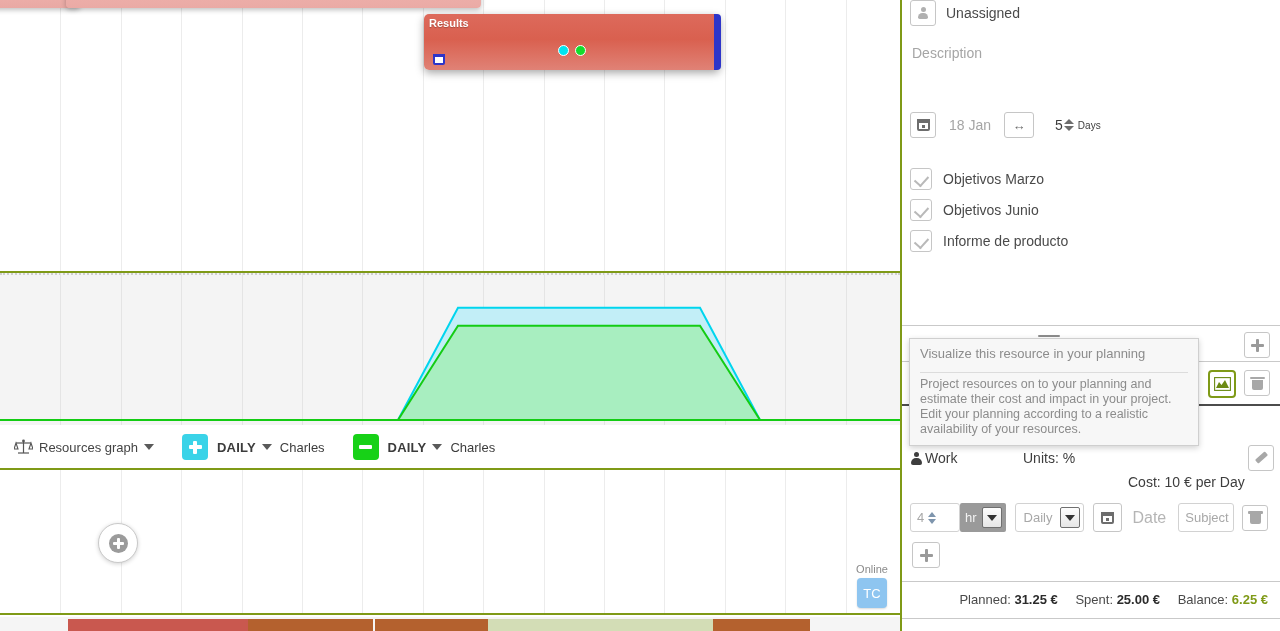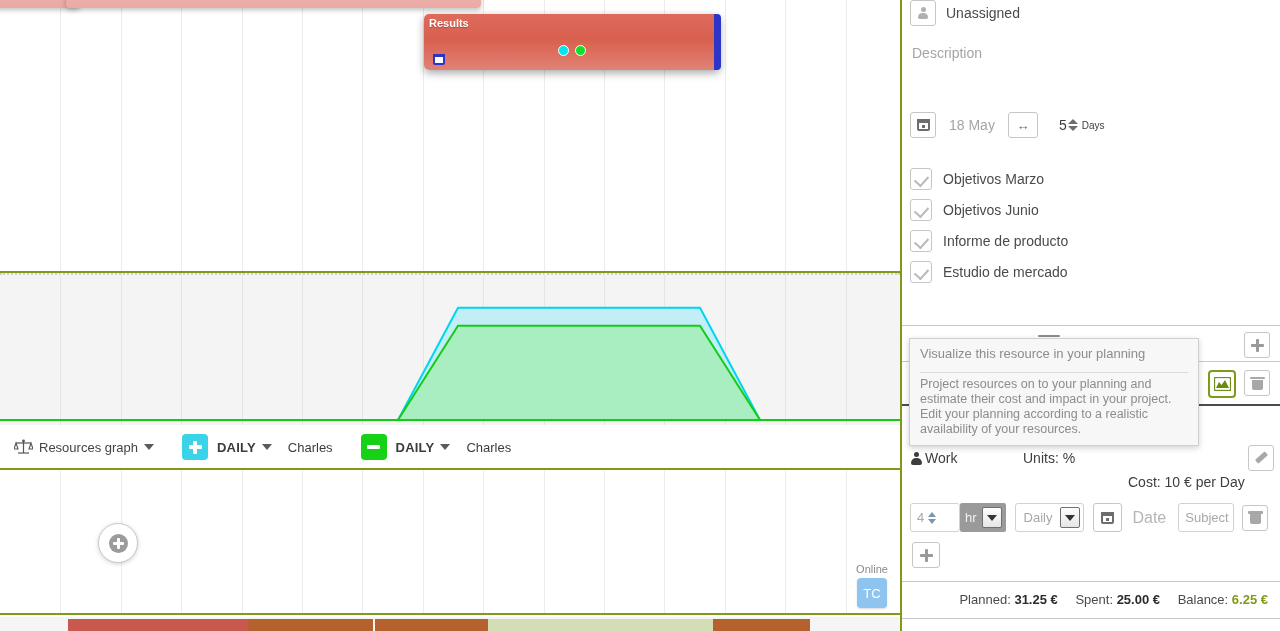--- a/index.html
+++ b/index.html
@@ -98,21 +98,21 @@
     align-items: center; justify-content: center; margin-right: 9px;
   }
   .sq-btn.cyan { background: #3ad3e8; }
   .sq-btn.green { background: #17d117; }
   .plus-glyph { position: relative; width: 13px; height: 13px; }
   .plus-glyph::before, .plus-glyph::after { content: ""; position: absolute; background: #fff; border-radius: 1px; }
   .plus-glyph::before { left: 0; top: 4.5px; width: 13px; height: 4px; }
   .plus-glyph::after { left: 4.5px; top: 0; width: 4px; height: 13px; }
   .minus-glyph { width: 13px; height: 4px; background: #fff; border-radius: 1px; }
   .tb-label { font-size: 13px; color: #3c3c3c; font-weight: 600; letter-spacing: .2px; }
-  .tb-name { font-size: 13px; color: #3c3c3c; margin-left: 16px; }
+  .tb-name { font-size: 13px; color: #3c3c3c; margin-left: 8px; }
 
   
   #pane-bot { position: absolute; left: 0; top: 470px; width: 900px; height: 145px; background: #fff; overflow: hidden; }
   #pane-bot .grid-col { background: #ececec; }
   #add-circle {
     position: absolute; left: 98px; top: 523px; width: 40px; height: 40px;
     border-radius: 50%; background: #fff; border: 1px solid #c9c9c9;
     box-shadow: 0 1px 4px rgba(0,0,0,0.18);
     display: flex; align-items: center; justify-content: center;
   }
@@ -425,21 +425,21 @@
       </span>
       <span class="nm">Unassigned</span>
     </div>
 
     <div id="description">Description</div>
 
     <div id="date-row">
       <span class="box-btn cal-btn">
         <span class="cal-ic"></span>
       </span>
-      <span class="dt">18 May</span>
+      <span class="dt">18 Jan</span>
       <span class="box-btn arrows-btn">
         <span class="arrows-ic">↔</span>
       </span>
       <span class="dur">
         <span class="durnum">5</span>
         <span class="spinner">
           <i class="spin-a spin-up"></i>
           <i class="spin-a spin-dn"></i>
         </span>
         <span class="dlab">Days</span>
@@ -451,24 +451,20 @@
         <span class="chk-box"></span>
         <span class="chk-lbl">Objetivos Marzo</span>
       </div>
       <div class="chk-row">
         <span class="chk-box"></span>
         <span class="chk-lbl">Objetivos Junio</span>
       </div>
       <div class="chk-row">
         <span class="chk-box"></span>
         <span class="chk-lbl">Informe de producto</span>
-      </div>
-      <div class="chk-row">
-        <span class="chk-box"></span>
-        <span class="chk-lbl">Estudio de mercado</span>
       </div>
     </div>
 
     <div class="pnl-rule" style="top:325px"></div>
 
     <div id="collapse-handle">
         <span></span>
       </div>
 
     <span class="box-btn" id="plus-res-btn">

